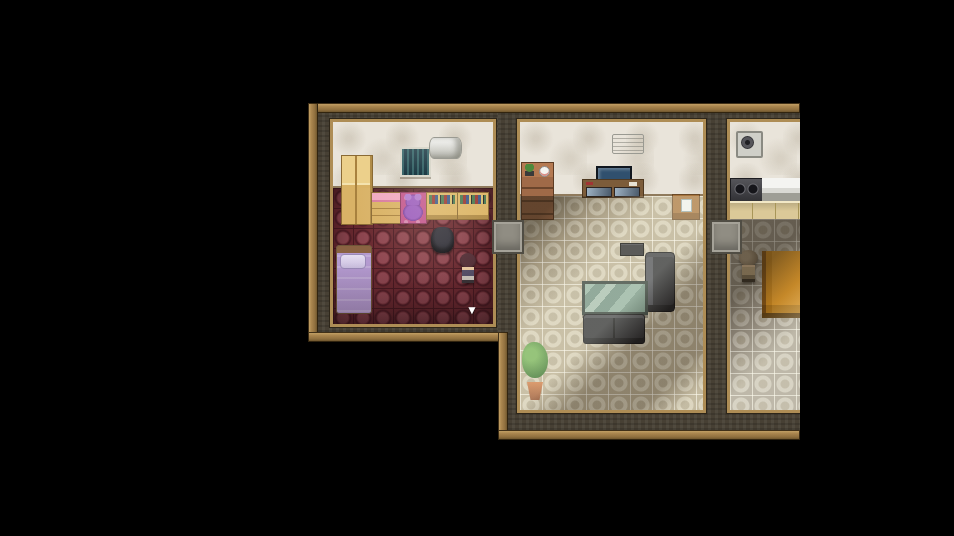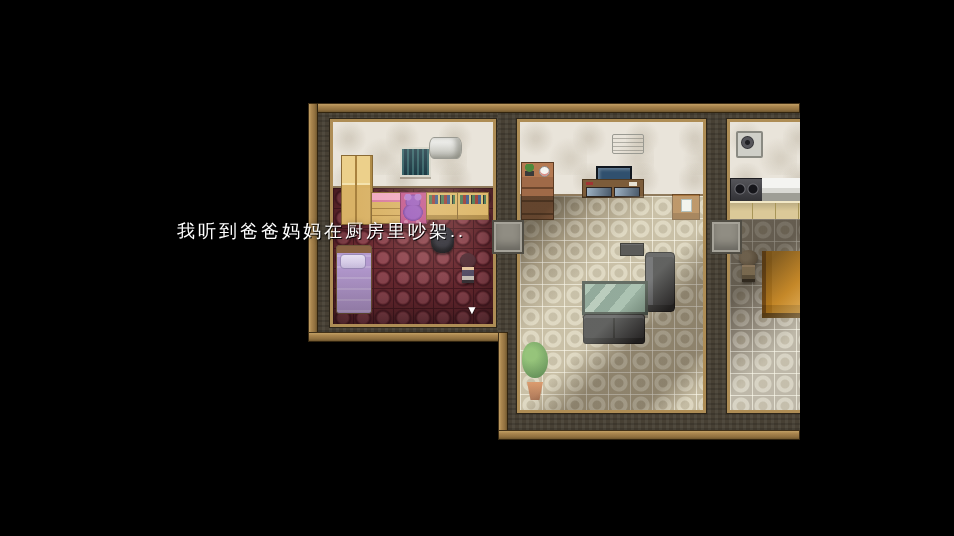--- a/index.html
+++ b/index.html
@@ -229,15 +229,14 @@
       <div class="f fan-unit"></div>
       <div class="sprite mom"></div>
       <div class="f ktable"></div>
       <div class="shade light-kitchen"></div>
     </div>
 
     <div class="mat mat-1"></div>
     <div class="mat mat-2"></div>
   </div>
 
-  <div class="message">我听到爸爸妈妈在厨房里吵架..</div>
   <div class="continue">▼</div>
 </div>
 
 </body></html>

